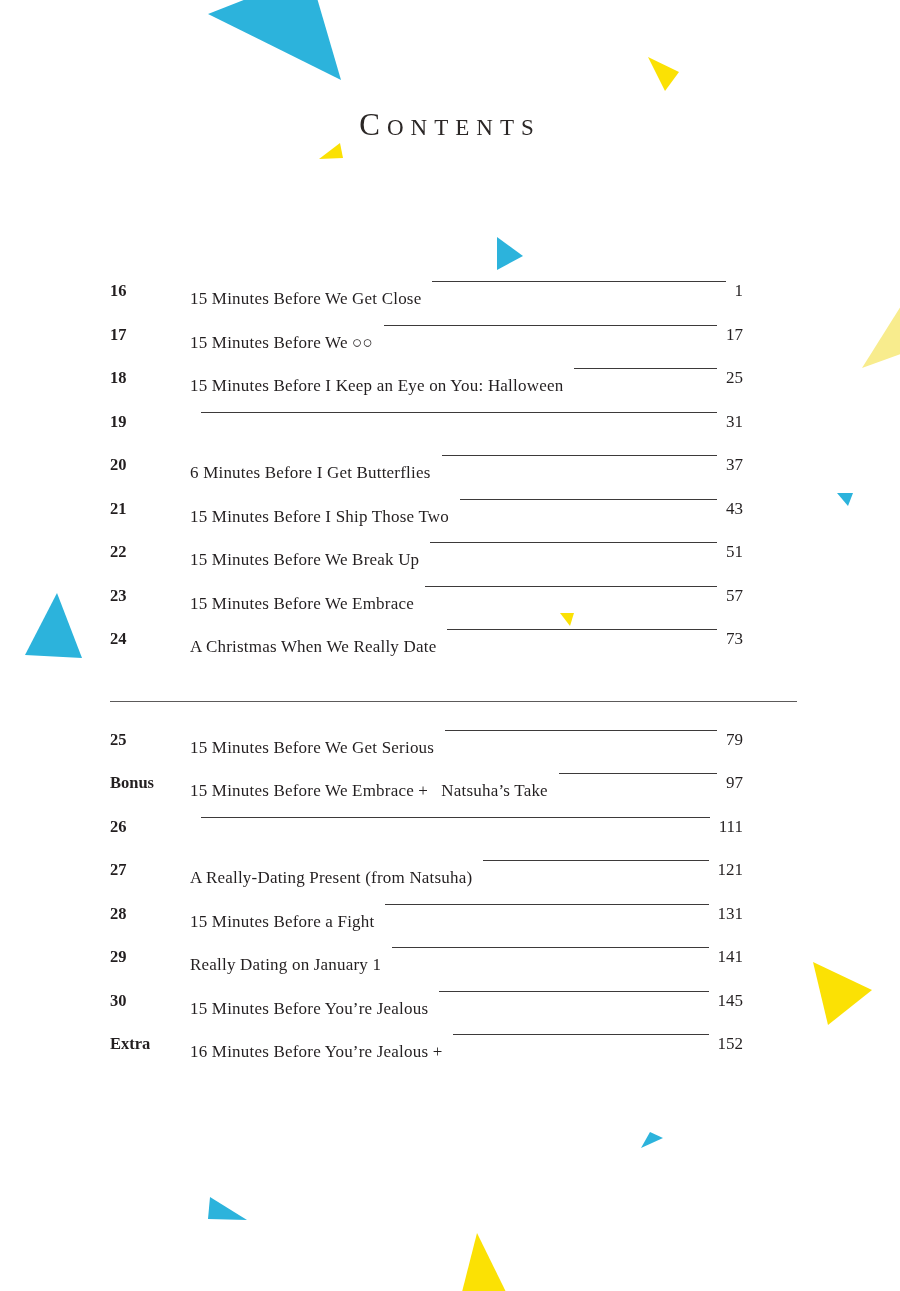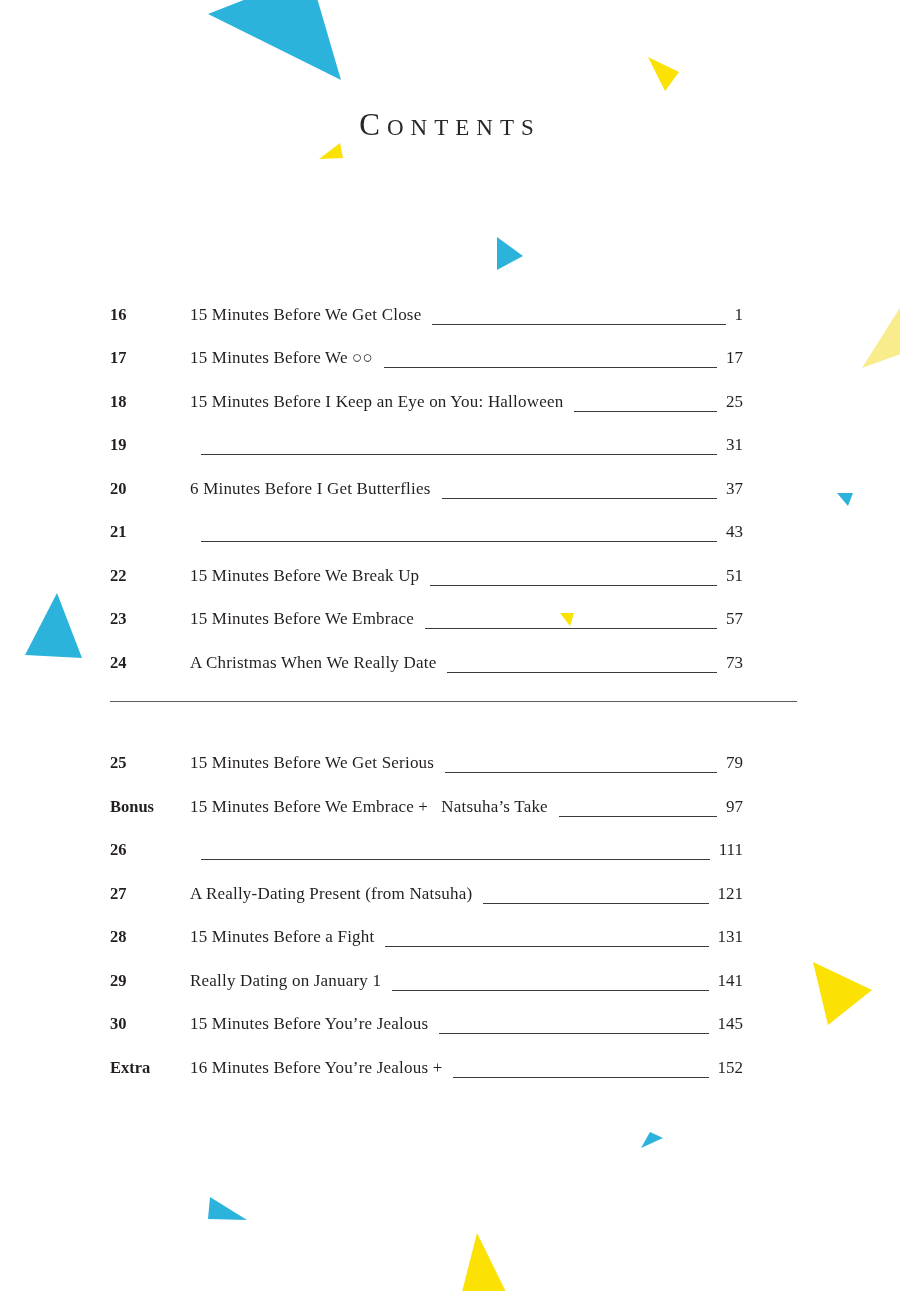--- a/index.html
+++ b/index.html
@@ -33,32 +33,33 @@
   .page-title .tc-rest  { font-size: 23px; }
   .toc {
     position: absolute;
     left: 110px;
     right: 157px;
     top: 281px;
   }
   .toc-section { display: block; }
   .toc-row {
     display: flex;
-    align-items: flex-end;
+    align-items: flex-start;
     height: 43.5px;
     font-size: 17px;
   }
   .toc-num {
     flex: 0 0 80px;
     font-weight: bold;
     font-size: 16.5px;
   }
   .toc-title {
     white-space: nowrap;
     letter-spacing: 0.2px;
+    margin-top: 8px;
   }
   .toc-leader {
     flex: 1 1 auto;
     border-top: 1.6px solid #3d3a3a;
     margin: 0 9px 0 11px;
     min-width: 12px;
   }
   .toc-page {
     white-space: nowrap;
   }
@@ -114,20 +115,21 @@
     <span class="toc-page">31</span>
   </div>
       <div class="toc-row">
     <span class="toc-num">20</span>
     <span class="toc-title">6 Minutes Before I Get Butterflies</span>
     <span class="toc-leader"></span>
     <span class="toc-page">37</span>
   </div>
       <div class="toc-row">
     <span class="toc-num">21</span>
+    <span class="toc-title">15 Minutes Before I Ship Those Two</span>
     <span class="toc-leader"></span>
     <span class="toc-page">43</span>
   </div>
       <div class="toc-row">
     <span class="toc-num">22</span>
     <span class="toc-title">15 Minutes Before We Break Up</span>
     <span class="toc-leader"></span>
     <span class="toc-page">51</span>
   </div>
       <div class="toc-row">

